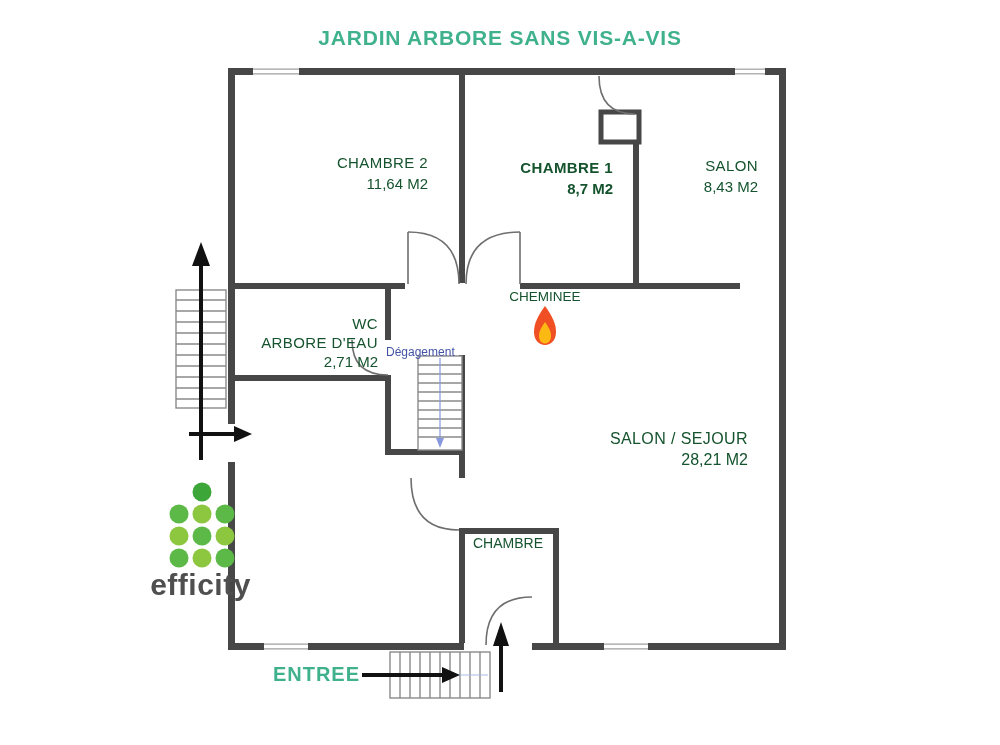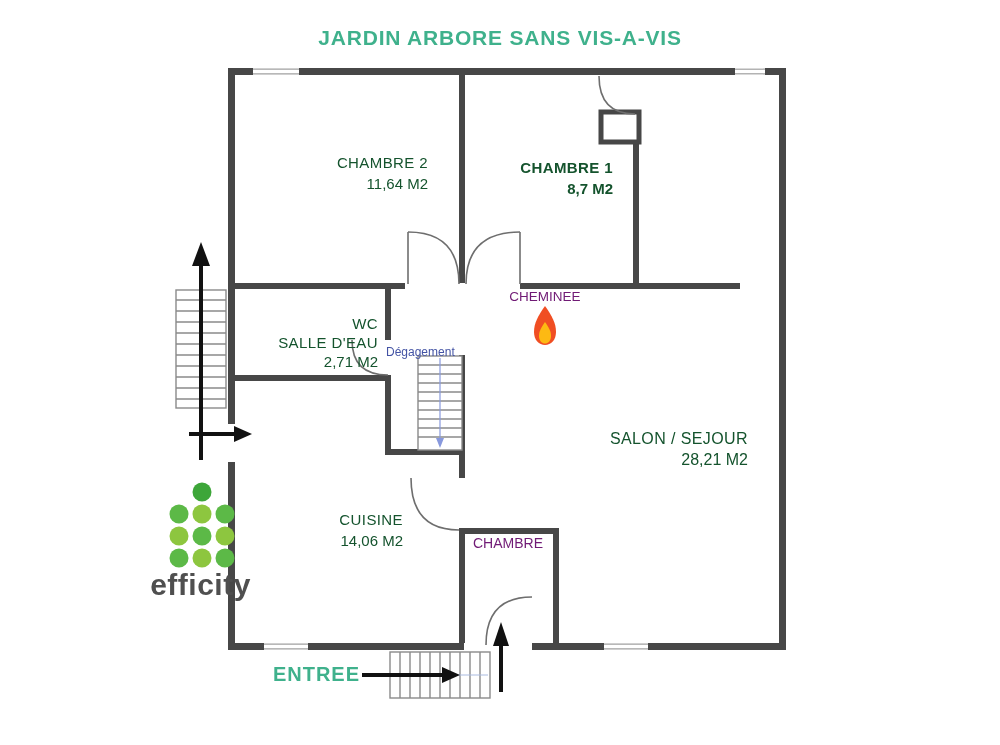--- a/index.html
+++ b/index.html
@@ -10,21 +10,21 @@
   }
   .plan-title{
     position:absolute;top:26px;left:0;width:100%;text-align:center;
     font-size:21px;font-weight:bold;color:#3fb18c;letter-spacing:0.8px;
   }
   svg.plan{position:absolute;top:0;left:0;}
   .room-label{
     position:absolute;text-align:right;color:#14532d;font-size:15px;line-height:21px;
   }
   .room-label .nm{letter-spacing:0.4px;}
-  .small-label{position:absolute;text-align:center;color:#701a75;font-size:13.5px;}
+  .small-label{position:absolute;text-align:center;color:#14532d;font-size:13.5px;}
   .degagement{
     position:absolute;text-align:left;color:#4353a4;font-size:12px;
   }
   .entree{
     position:absolute;text-align:right;color:#3fb18c;font-size:20px;font-weight:bold;letter-spacing:1px;
   }
   .efficity{
     position:absolute;text-align:center;color:#4f4f4f;font-size:30px;font-weight:bold;letter-spacing:0.5px;
   }
 </style>
@@ -176,40 +176,40 @@
   <div class="room-label" style="left:278px;top:152px;width:150px;">
     <div class="nm">CHAMBRE 2</div>
     <div class="ar">11,64 M2</div>
   </div>
 
   <div class="room-label" style="left:473px;top:157px;width:140px;font-weight:bold;">
     <div class="nm">CHAMBRE 1</div>
     <div class="ar">8,7 M2</div>
   </div>
 
+  <div class="room-label" style="left:648px;top:155px;width:110px;">
+    <div class="nm">SALON</div>
+    <div class="ar">8,43 M2</div>
+  </div>
 
   <div class="room-label" style="left:243px;top:314px;width:135px;line-height:19px;">
     <div class="nm">WC</div>
-    <div class="nm">SALLE D'EAU</div>
+    <div class="nm">ARBORE D'EAU</div>
     <div class="ar">2,71 M2</div>
   </div>
 
   <div class="small-label" style="left:495px;top:289px;width:100px;">CHEMINEE</div>
 
   <div class="degagement" style="left:386px;top:345px;width:78px;">Dégagement</div>
 
   <div class="room-label" style="left:558px;top:428px;width:190px;font-size:16px;">
     <div class="nm">SALON / SEJOUR</div>
     <div class="ar">28,21 M2</div>
   </div>
 
-  <div class="room-label" style="left:263px;top:509px;width:140px;">
-    <div class="nm">CUISINE</div>
-    <div class="ar">14,06 M2</div>
-  </div>
 
   <div class="small-label" style="left:462px;top:535px;width:92px;font-size:14px;">CHAMBRE</div>
 
   <div class="entree" style="left:256px;top:663px;width:104px;">ENTREE</div>
 
   <div class="efficity" style="left:133px;top:568px;width:135px;">efficity</div>
 
 </div>
 
 </body></html>

